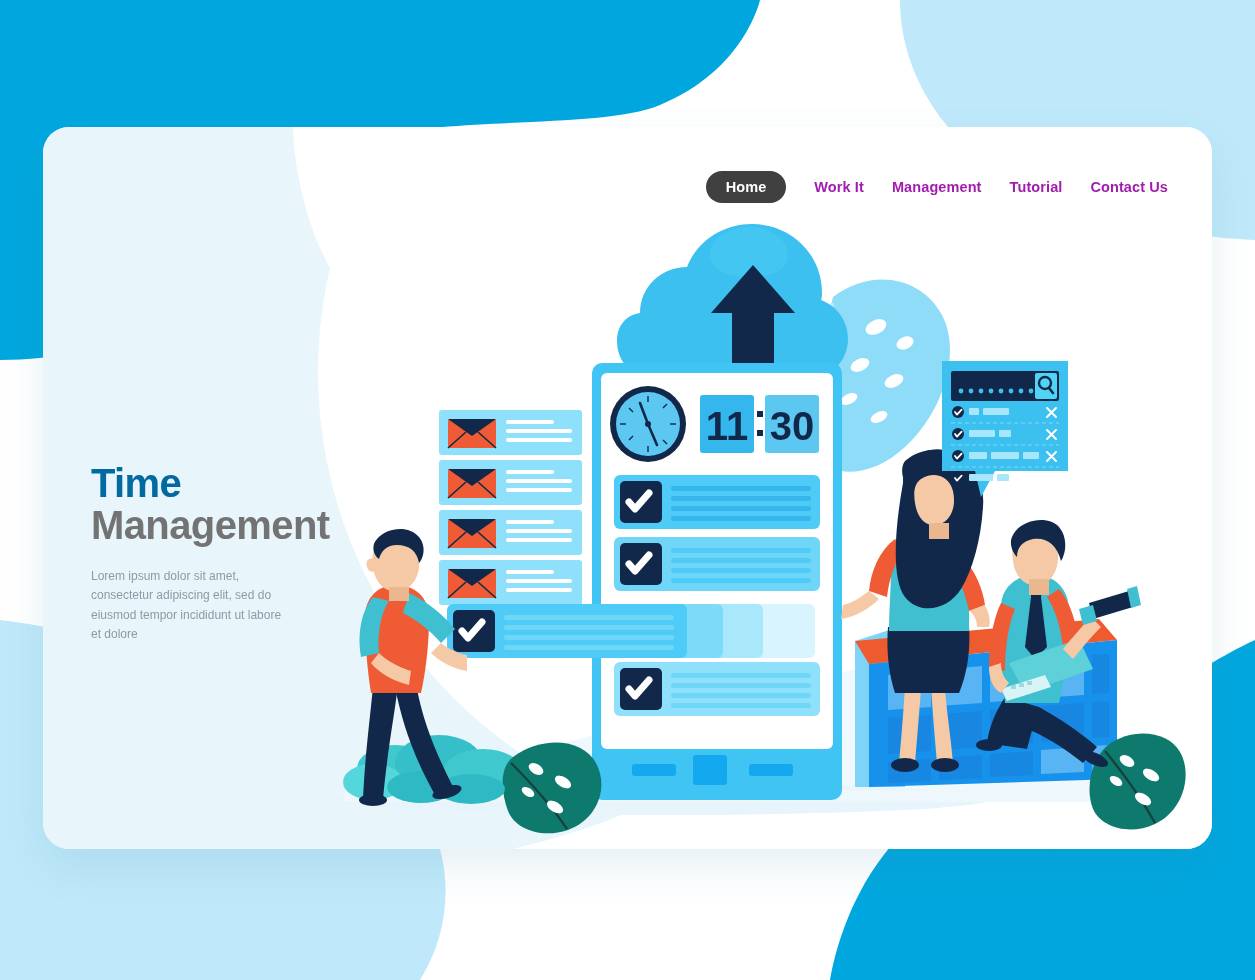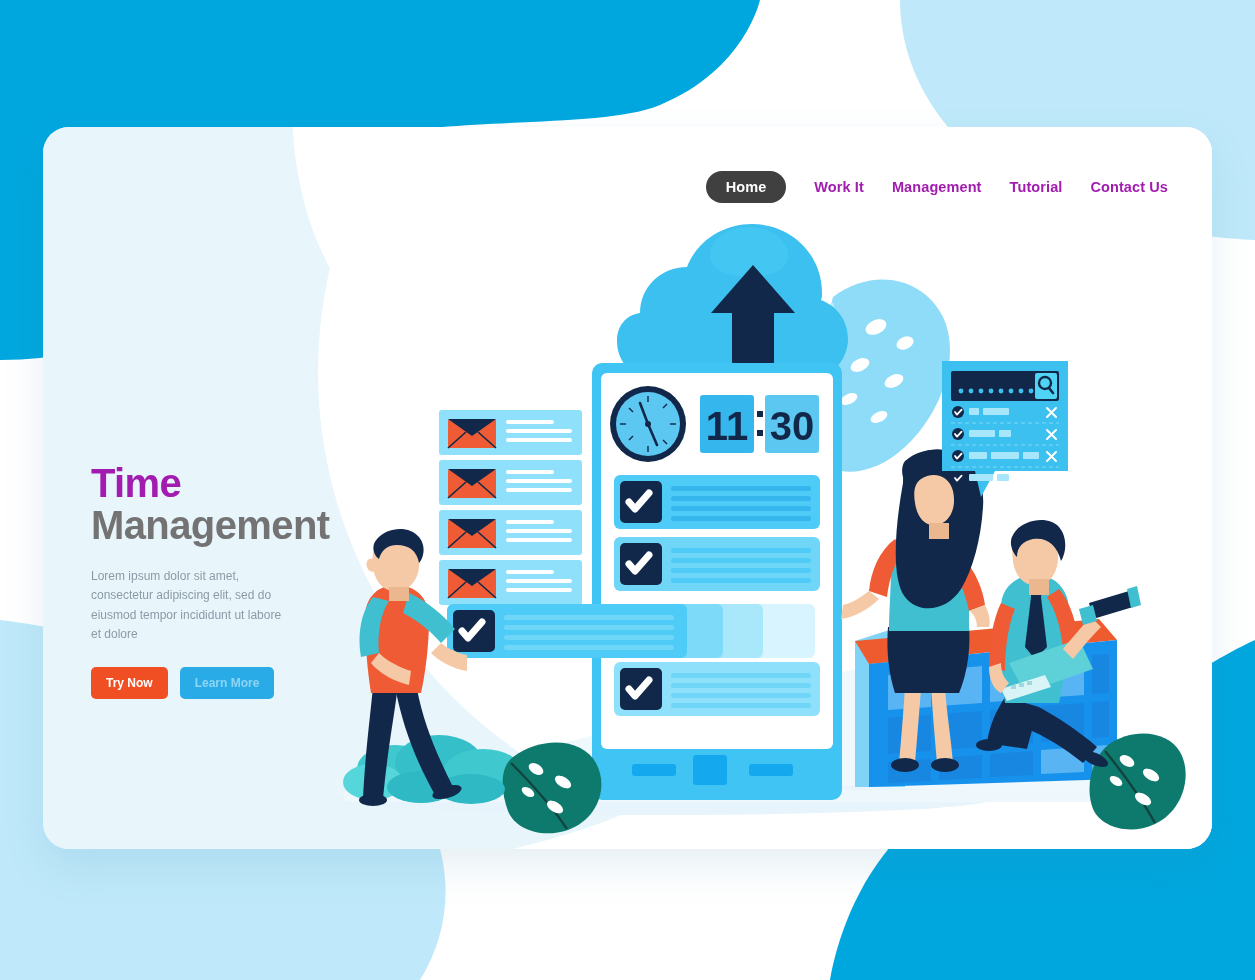--- a/index.html
+++ b/index.html
@@ -33,21 +33,21 @@
     padding:0 0;margin-left:28px;white-space:nowrap;cursor:pointer;
   }
   .nav-item.active{
     background:#404040;color:#ffffff;border-radius:16px;
     padding:8px 20px;margin-left:0;
   }
 
   
   .hero{position:absolute;left:48px;top:335px;width:300px;}
   .hero h1{margin:0;font-size:40px;line-height:1.06;font-weight:bold;letter-spacing:-.6px;}
-  .hero .l1{color:#a21caf;display:block;}
+  .hero .l1{color:#0369a1;display:block;}
   .hero .l2{color:#737373;display:block;}
   .hero p{
     margin:20px 0 0 0;font-size:12px;line-height:1.62;color:#8c9aa5;width:195px;
   }
   .btns{margin-top:22px;display:flex;gap:12px;align-items:center;}
   .btn{
     border:none;border-radius:5px;font-size:12px;font-weight:bold;
     padding:9px 15px;cursor:pointer;font-family:inherit;
   }
   .btn-try{background:#f04f23;color:#ffffff;}
@@ -97,24 +97,20 @@
       <div class="nav-item">Tutorial</div>
       <div class="nav-item">Contact Us</div>
     </nav>
 
     <div class="hero">
       <h1>
         <span class="l1">Time</span>
         <span class="l2">Management</span>
       </h1>
       <p>Lorem ipsum dolor sit amet, consectetur adipiscing elit, sed do eiusmod tempor incididunt ut labore et dolore</p>
-      <div class="btns">
-        <button class="btn btn-try">Try Now</button>
-        <button class="btn btn-learn">Learn More</button>
-      </div>
     </div>
 
     <svg class="illus" viewBox="0 0 1169 722">
 
       <ellipse cx="620" cy="672" rx="330" ry="16" fill="#e7f4fb"></ellipse>
       <path d="M820,540 L1140,672 L300,672 Z" fill="#eaf6fc" opacity=".75"></path>
       <rect x="300" y="663" width="840" height="12" rx="6" fill="#eef7fc"></rect>
 
       <g>
         <path d="M790,170 C830,140 880,150 900,190 C918,228 900,285 862,320

